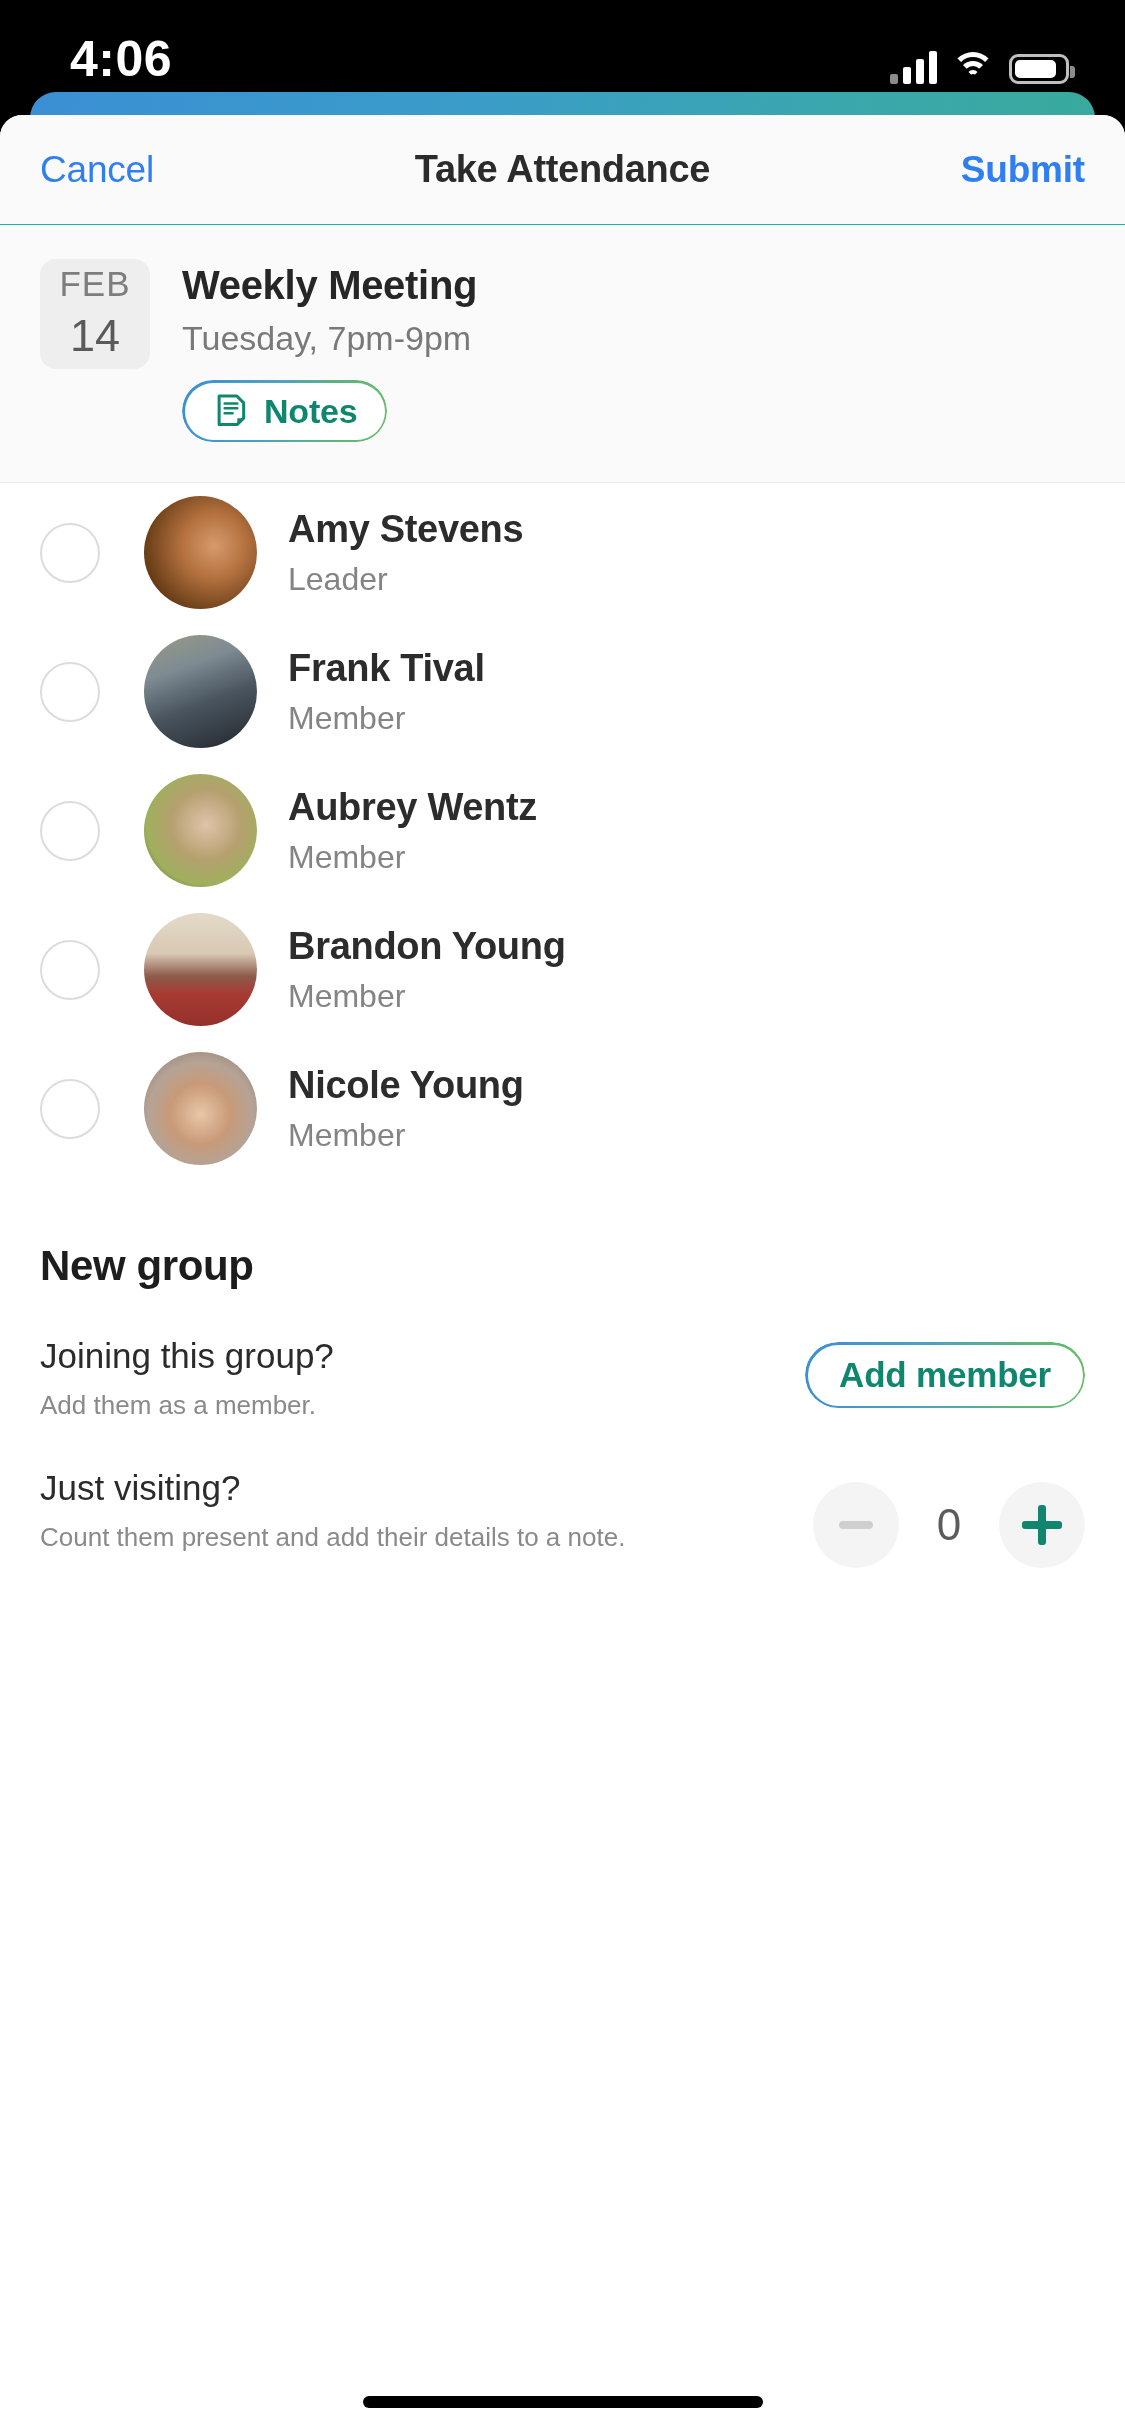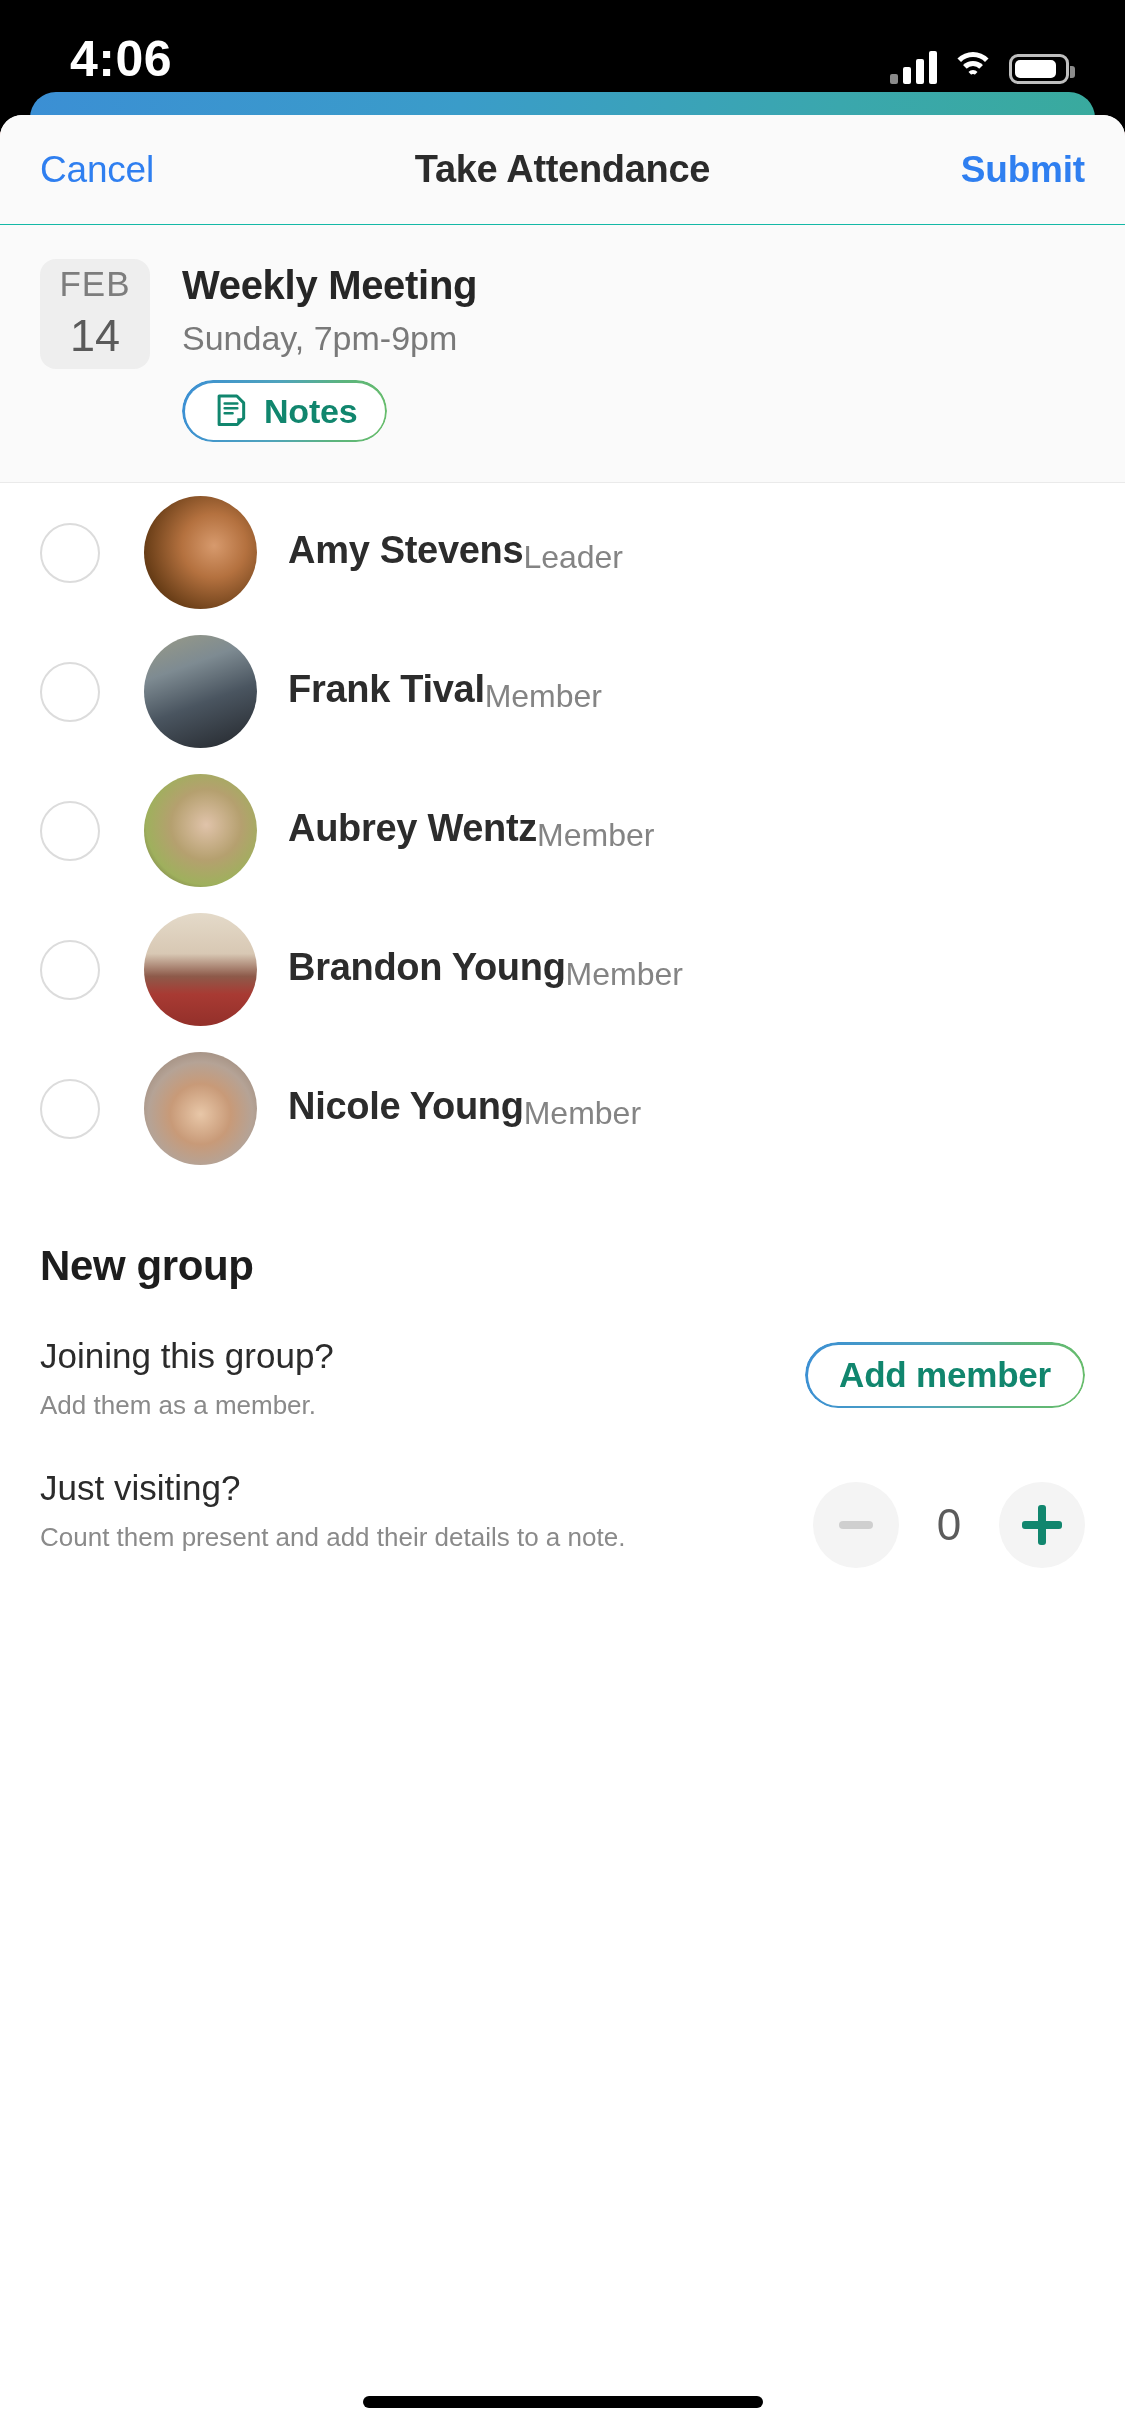--- a/index.html
+++ b/index.html
@@ -105,21 +105,21 @@
   .check {
     width:60px; height:60px; border-radius:50%;
     border:2px solid #dcdcdc; background:#fff; flex:0 0 auto;
     margin-right:44px;
   }
   .avatar {
     width:113px; height:113px; border-radius:50%; flex:0 0 auto;
     margin-right:31px; overflow:hidden; position:relative;
   }
   .avatar .ph { position:absolute; inset:0; }
-  .person { display:flex; flex-direction:row; justify-content:center; }
+  .person { display:flex; flex-direction:column; justify-content:center; }
   .p-name { font-size:38px; font-weight:700; color:#2c2c2c; letter-spacing:-0.3px; }
   .p-role { font-size:32px; color:#848484; margin-top:10px; }
 
   
   .newpeople { padding:64px 40px 0 40px; background:#fff; }
   .section-title { font-size:42px; font-weight:700; color:#1d1d1d; letter-spacing:-0.4px; }
 
   .np-row { display:flex; align-items:flex-start; justify-content:space-between; margin-top:46px; }
   .np-text { max-width:620px; }
   .np-q { font-size:35px; color:#2b2b2b; }
@@ -181,21 +181,21 @@
       <div class="nav-btn right">Submit</div>
     </div>
 
     <div class="meeting">
       <div class="date-badge">
         <div class="m">FEB</div>
         <div class="d">14</div>
       </div>
       <div class="meeting-info">
         <div class="meeting-title">Weekly Meeting</div>
-        <div class="meeting-sub">Sunday, 7pm-9pm</div>
+        <div class="meeting-sub">Tuesday, 7pm-9pm</div>
         <div class="pill">
           <span style="display:flex;">
             <svg width="38" height="38" viewBox="0 0 24 24" fill="none">
               <path d="M4.5 2.5h11.2L20 6.9v9.6l-4 4H4.5z" stroke="#11866e" stroke-width="1.9" stroke-linejoin="round"></path>
               <path d="M8 7.2h8M8 10.3h8M8 13.4h5" stroke="#11866e" stroke-width="1.6" stroke-linecap="round"></path>
               <path d="M20 16.5h-4v4z" fill="#11866e"></path>
             </svg>
           </span>
           <span class="pill-label">Notes</span>
         </div>

